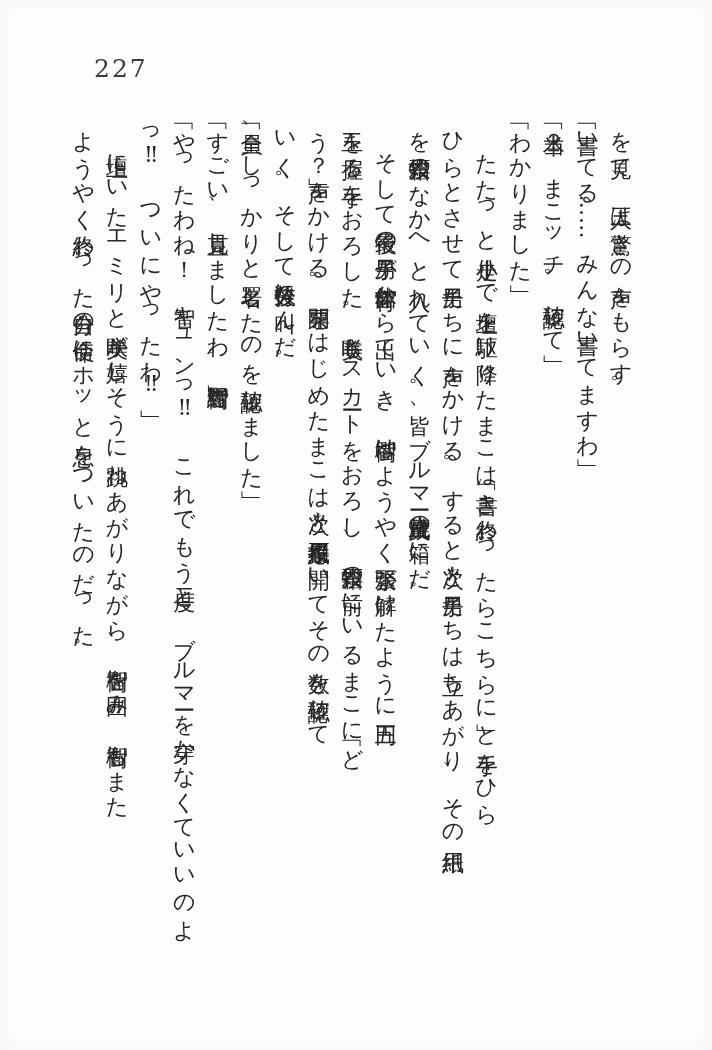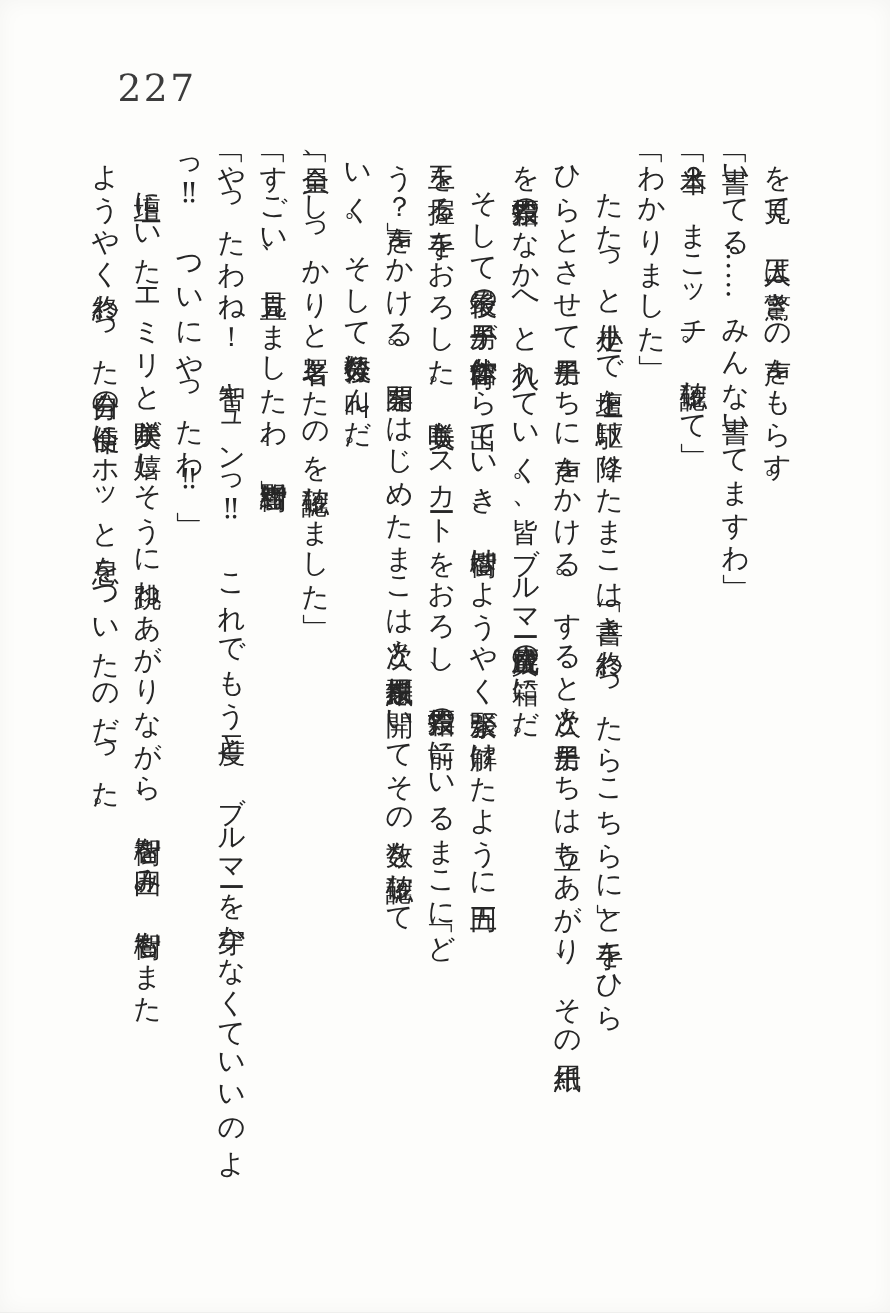--- a/index.html
+++ b/index.html
@@ -14,21 +14,21 @@
     background: #fdfdfb;
     font-family: "DejaVu Serif", "Liberation Serif", serif;
     color: #262626;
     overflow: hidden;
     box-shadow: inset 0 0 18px rgba(0,0,0,0.04);
   }
   .page-number {
     position: absolute;
     top: 54px;
     left: 94px;
-    font-size: 30px;
+    font-size: 25px;
     color: #3c3c3c;
     letter-spacing: 2px;
     font-style: normal;
   }
   .text-block {
     position: absolute;
     top: 116px;
     right: 74px;
     height: 866px;
     writing-mode: vertical-rl;

